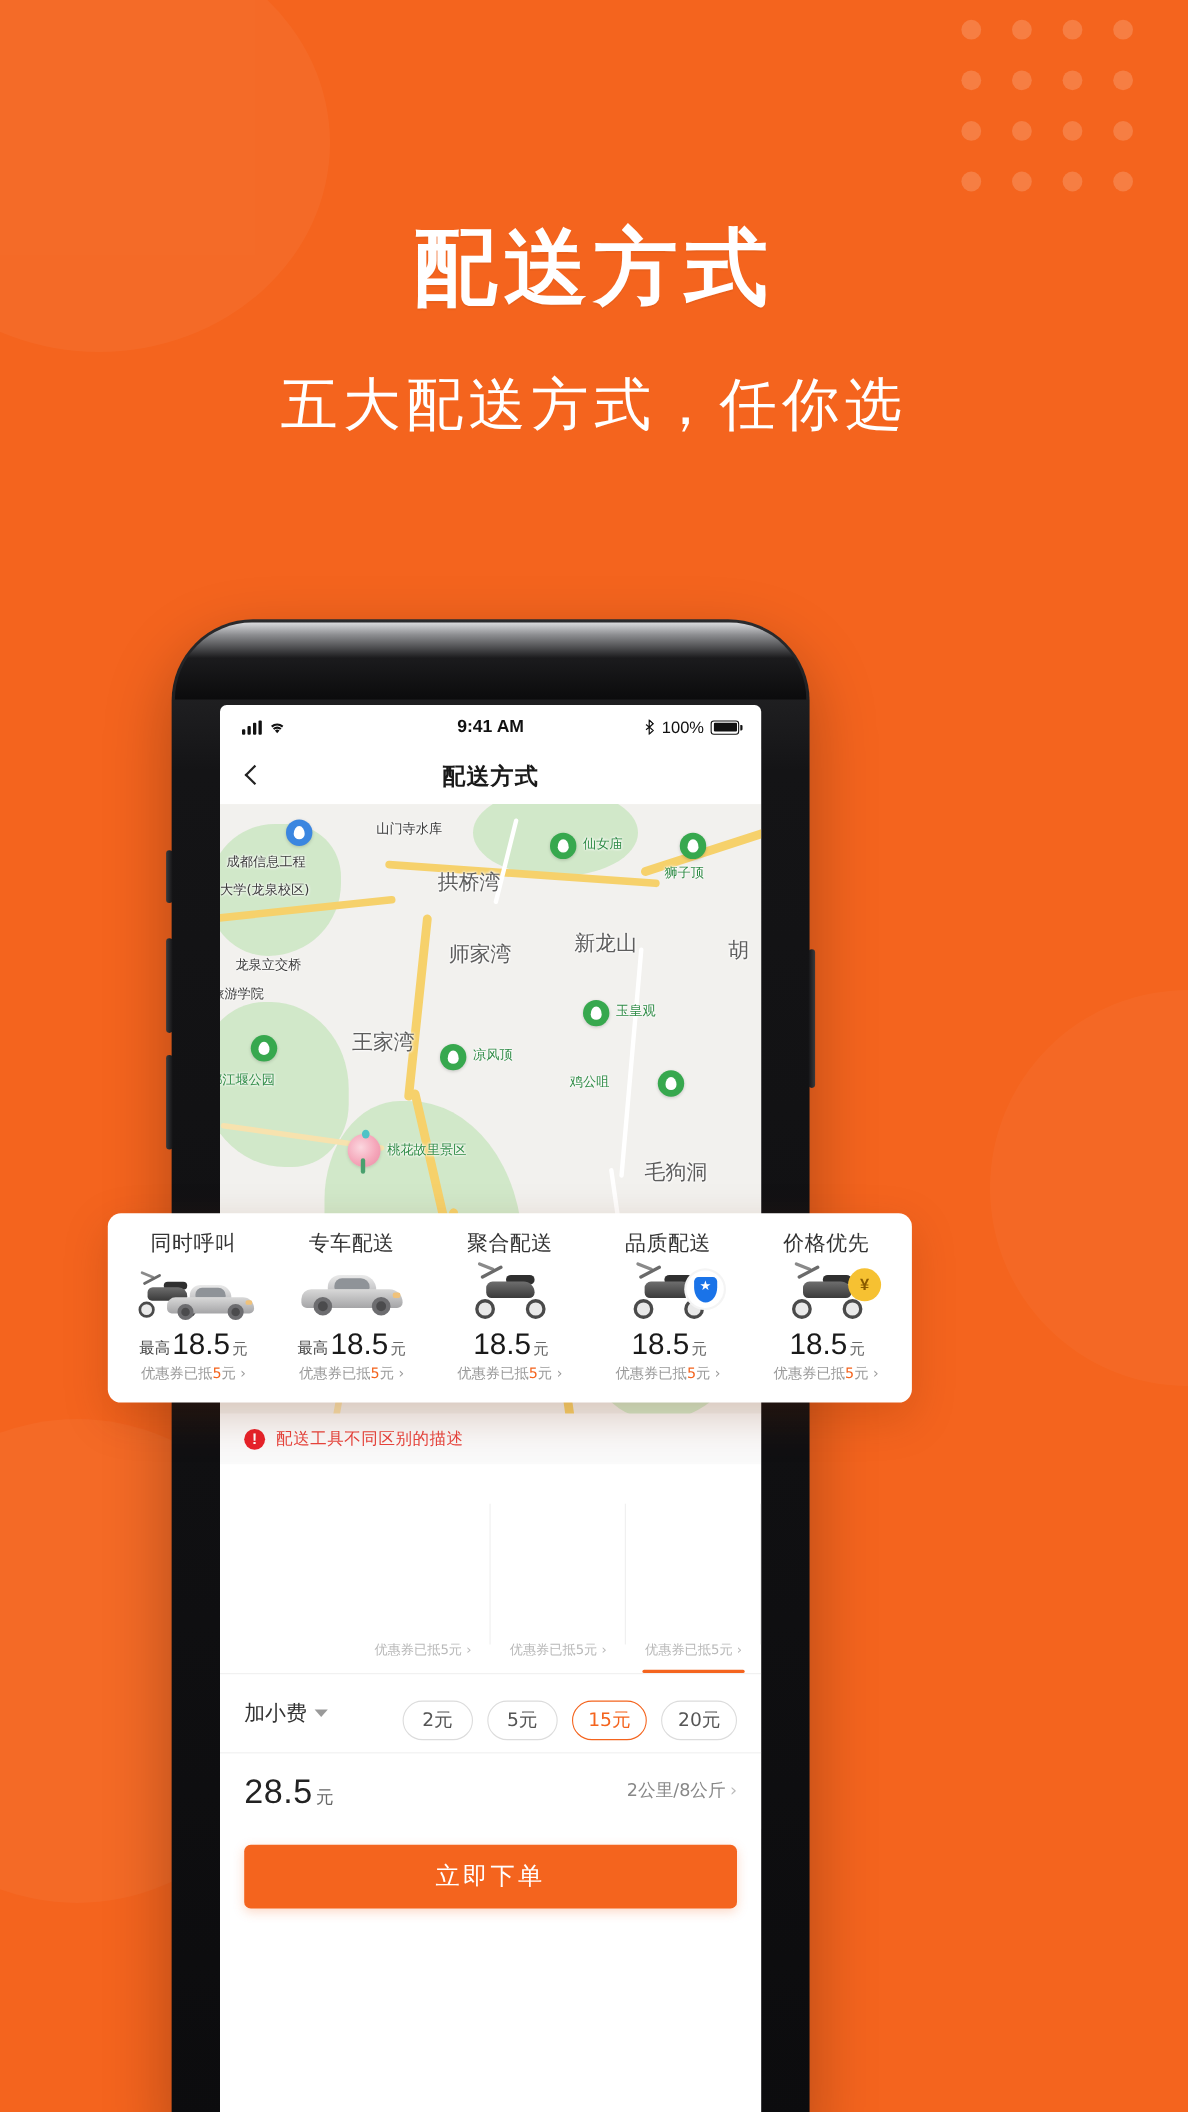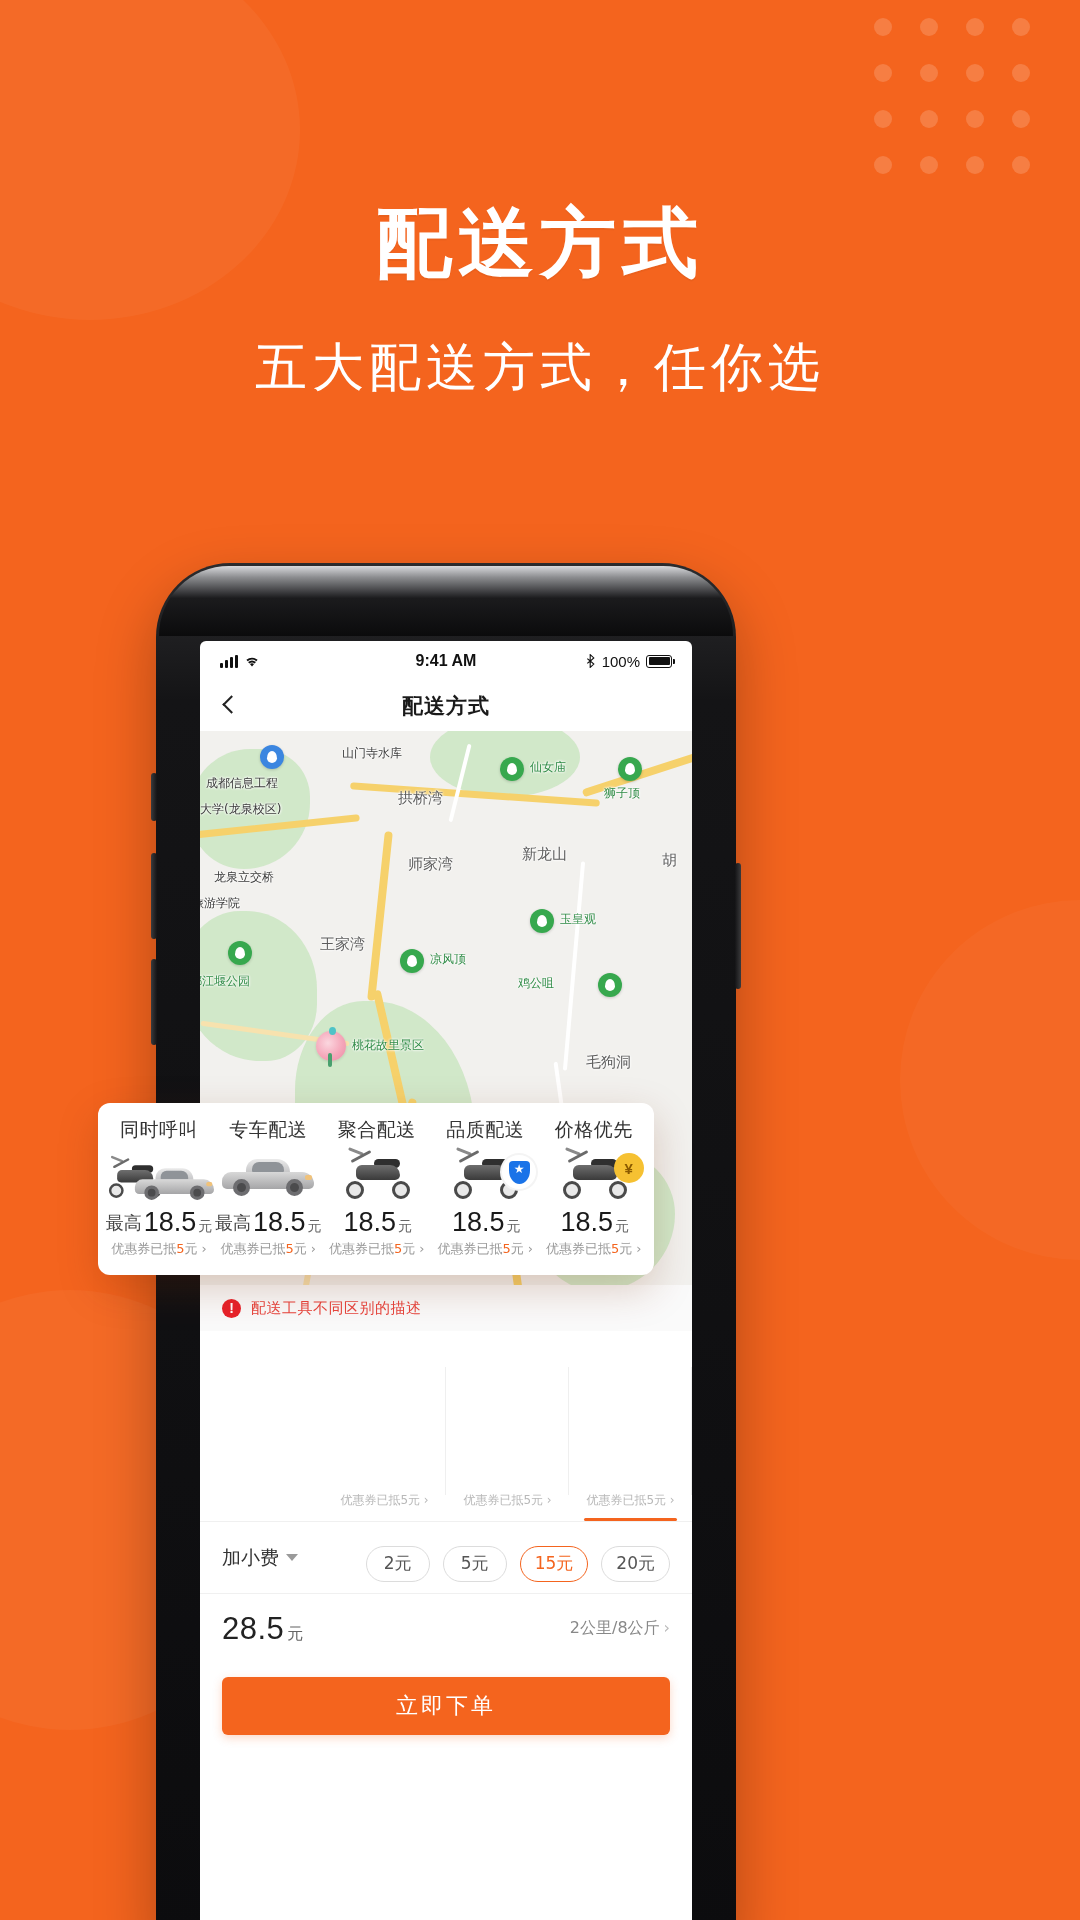--- a/index.html
+++ b/index.html
@@ -97,21 +97,21 @@
   .map{position:relative;height:600px;background:#F2F1EE;overflow:hidden;}
   .map .green{position:absolute;background:#CFE7C6;opacity:.95;}
   .g1{left:-10px;top:18px;width:120px;height:120px;border-radius:50% 40% 55% 45%;}
   .g2{left:-18px;top:180px;width:135px;height:150px;border-radius:45% 55% 40% 60%;}
   .g3{left:95px;top:270px;width:180px;height:235px;border-radius:40% 60% 45% 55%;}
   .g4{left:230px;top:-14px;width:150px;height:80px;border-radius:50%;}
   .g5{left:335px;top:420px;width:140px;height:140px;border-radius:50% 45% 55% 45%;}
   .road{position:absolute;background:#F6D16B;border-radius:6px;}
   .road-thin{position:absolute;background:#F7E2AE;border-radius:4px;}
   .road-white{position:absolute;background:#fff;border-radius:3px;}
-  .mlabel{position:absolute;font-size:15px;color:#5d5d5d;white-space:nowrap;
+  .mlabel{position:absolute;font-size:19px;color:#5d5d5d;white-space:nowrap;
     font-family:"DejaVu Sans",sans-serif;
     text-shadow:0 0 3px #fff,0 0 3px #fff,0 0 2px #fff;}
   .mlabel.green-t{color:#2E8B45;font-size:12px;}
   .mlabel.dark{color:#3b3b3b;font-size:12px;}
   .pin{position:absolute;width:24px;height:24px;border-radius:50%;
     background:#37A84E;display:flex;align-items:center;justify-content:center;
     box-shadow:0 1px 3px rgba(0,0,0,.18);}
   .pin span{display:block;width:10px;height:12px;background:#fff;
     border-radius:50% 50% 50% 50%/60% 60% 40% 40%;}
   .pin.blue{background:#3B86E0;}
@@ -163,32 +163,32 @@
     font-family:"DejaVu Sans",sans-serif;}
   .total-meta .arw{color:#bbb;margin-left:4px;}
 
   .order-btn{margin:14px 22px 0;height:58px;border-radius:6px;background:#F4641E;
     color:#fff;font-size:22px;letter-spacing:3px;display:flex;align-items:center;
     justify-content:center;font-family:"DejaVu Sans",sans-serif;
     box-shadow:0 3px 10px rgba(244,100,30,.25);}
 
   
   .float-card{
-    position:absolute;left:98px;top:1103px;width:556px;height:172px;
+    position:absolute;left:98px;top:1103px;width:731px;height:172px;
     background:#fff;border-radius:12px;
     box-shadow:0 14px 40px rgba(120,40,0,.22);
     display:flex;align-items:stretch;padding:14px 6px 12px;
   }
   .fc-item{flex:1;display:flex;flex-direction:column;align-items:center;gap:2px;}
   .fc-name{font-size:19px;color:#333;letter-spacing:.5px;
     font-family:"DejaVu Sans",sans-serif;}
   .fc-art{height:54px;display:flex;align-items:center;justify-content:center;
     position:relative;margin:4px 0 2px;}
   .fc-price{font-size:27px;color:#1a1a1a;display:flex;align-items:baseline;}
-  .fc-price .pre{font-size:18px;color:#444;margin-right:2px;align-self:flex-end;
+  .fc-price .pre{font-size:14px;color:#444;margin-right:2px;align-self:flex-end;
     position:relative;top:-3px;}
   .fc-price .unit{font-size:14px;color:#666;margin-left:2px;}
   .fc-coupon{font-size:13px;color:#9a9a9a;font-family:"DejaVu Sans",sans-serif;}
   .fc-coupon b{color:#F4641E;font-weight:normal;}
 
   
   .scooter{position:relative;width:74px;height:46px;}
   .scooter .body{position:absolute;left:16px;top:12px;width:44px;height:15px;
     background:linear-gradient(180deg,#6e6e6e,#3a3a3a);border-radius:7px 12px 6px 6px;}
   .scooter .seat{position:absolute;left:34px;top:6px;width:26px;height:9px;

